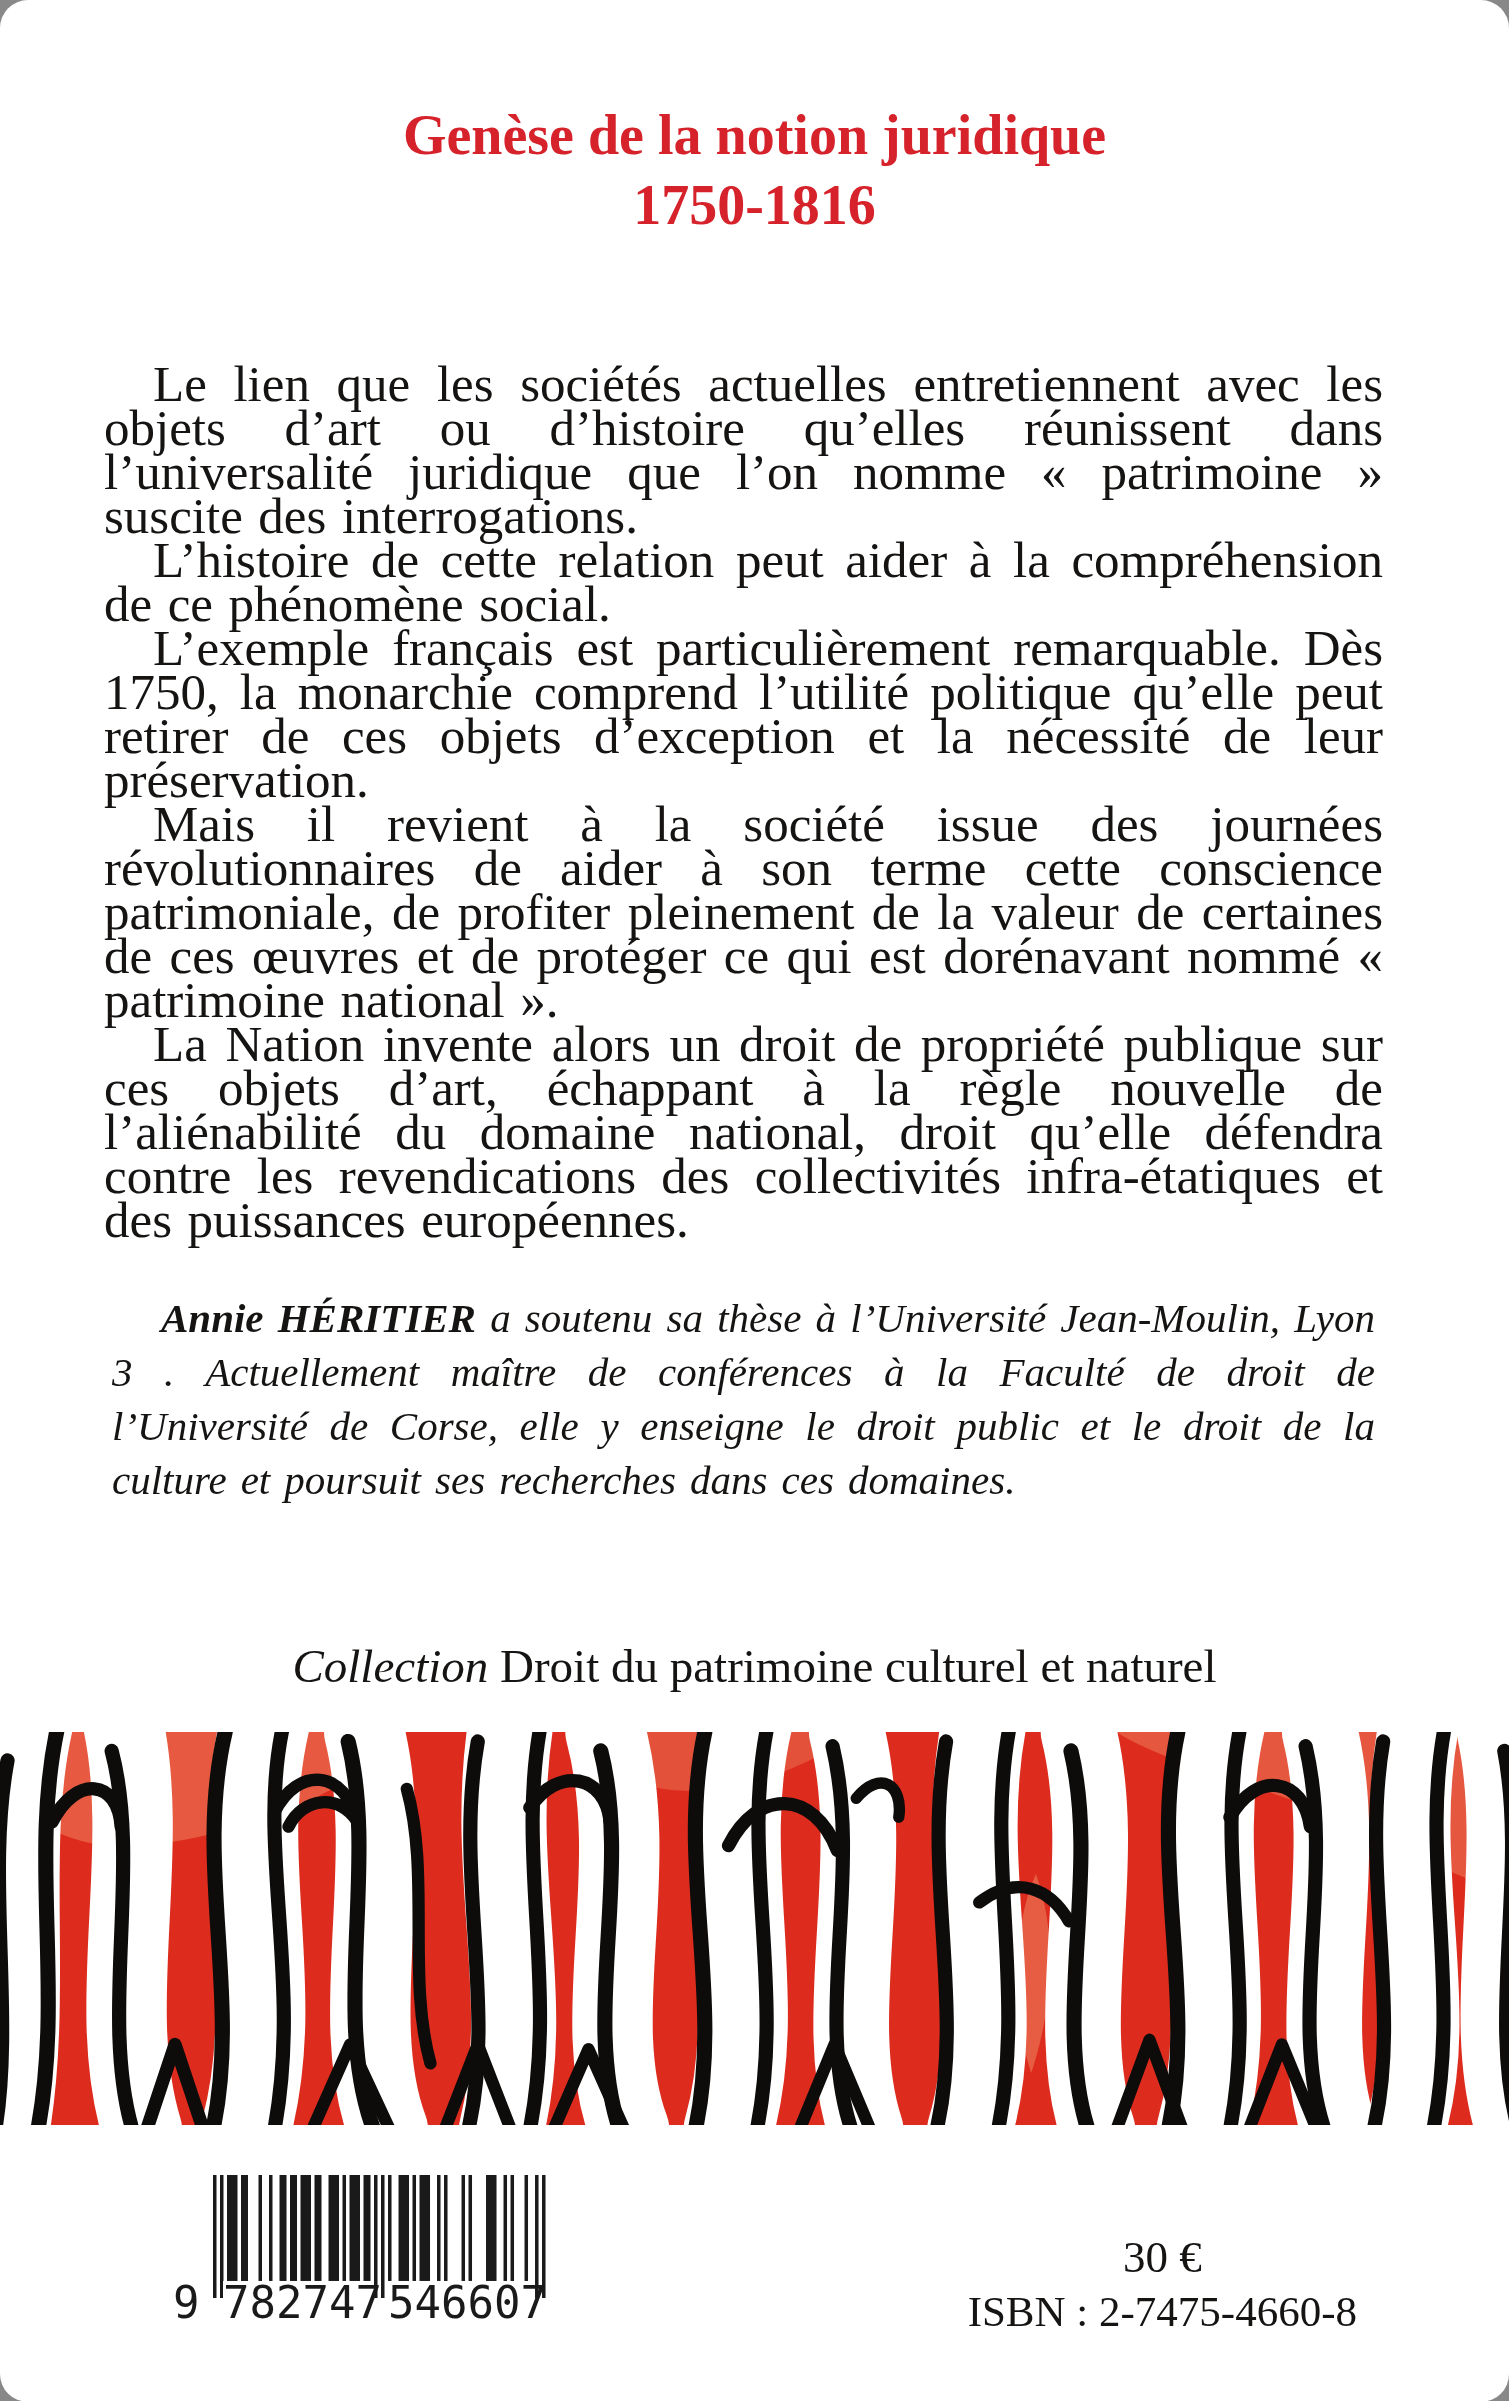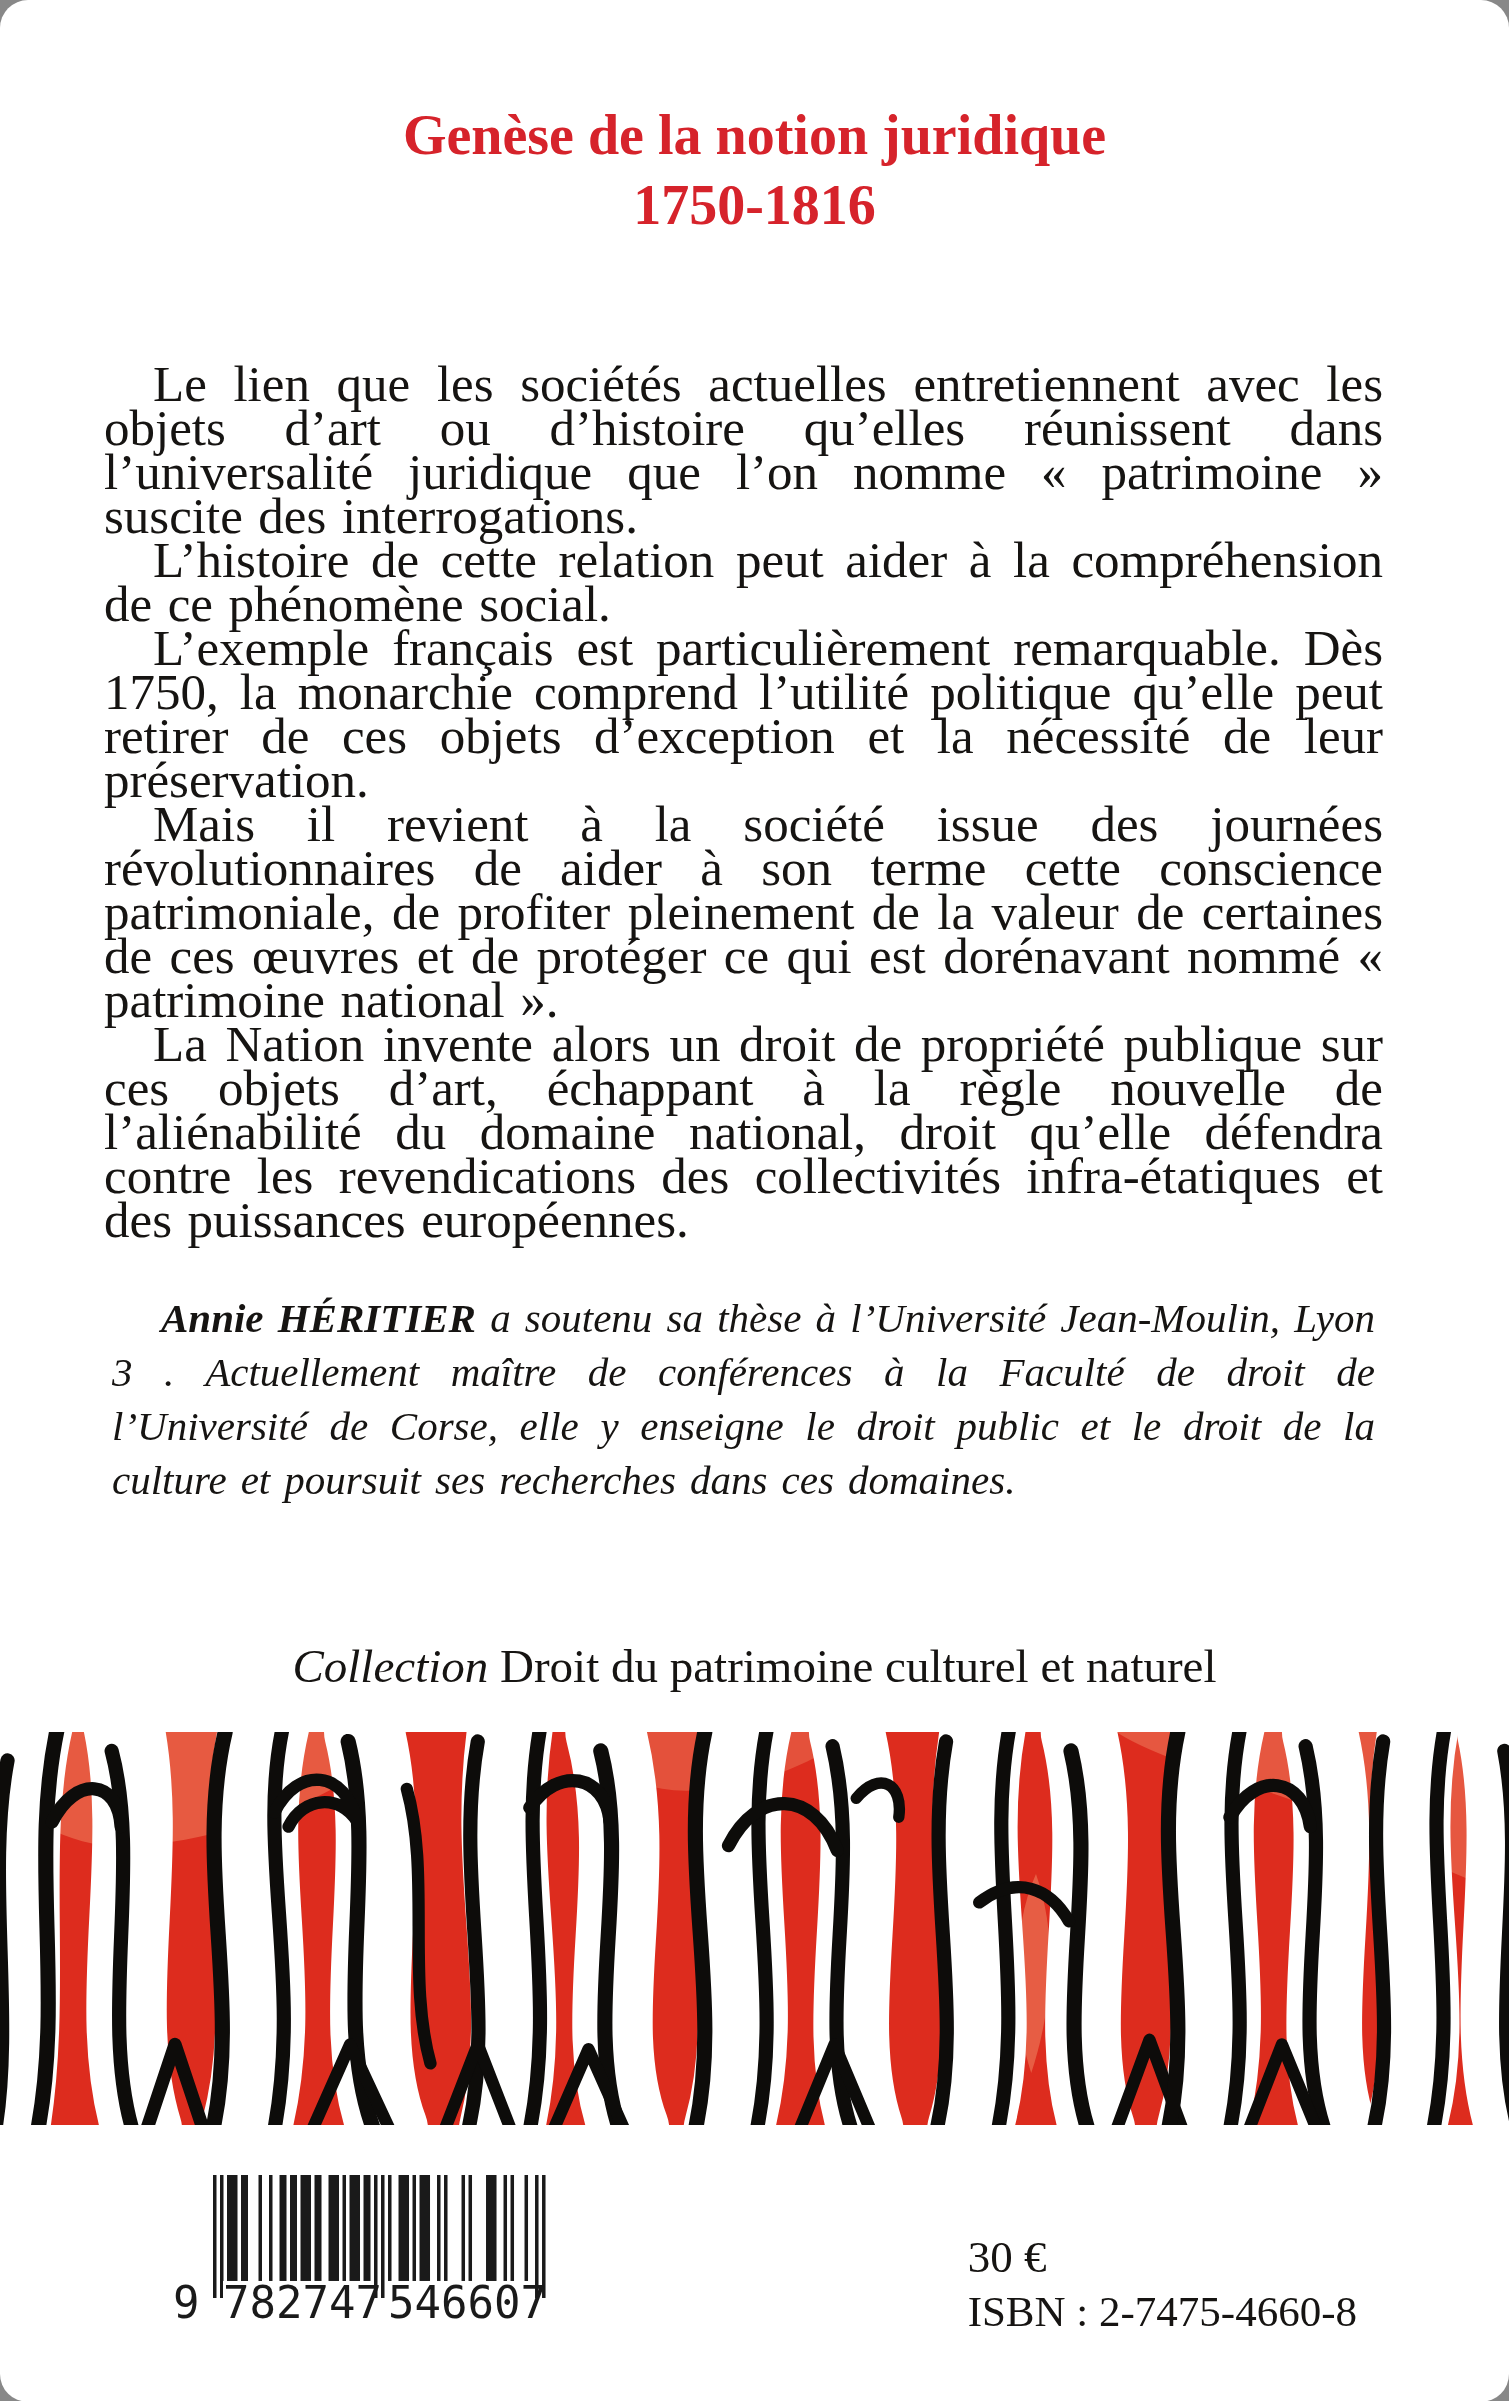--- a/index.html
+++ b/index.html
@@ -38,21 +38,21 @@
   .barcode{position:absolute;left:173px;top:2175px;width:379px;height:151px;}
   .barcode svg{position:absolute;left:40px;top:0;}
   .barcode svg rect{fill:#1a1a1a;}
   .bc-digit,.bc-group{position:absolute;top:106px;font-family:"DejaVu Sans Mono",monospace;
       font-size:44px;line-height:44px;color:#1a1a1a;white-space:nowrap;}
   .bc-first{left:0;}
   .bc-g1{left:50px;width:147px;text-align:right;background:#fff;}
   .bc-g2{left:215px;width:147px;text-align:right;background:#fff;}
 
   
-  .pricing{position:absolute;right:152px;top:2233px;text-align:left;}
+  .pricing{position:absolute;right:152px;top:2233px;text-align:center;}
   .price{font-size:45px;line-height:49px;margin:0;}
   .isbn{font-size:43px;line-height:47px;margin:5.7px 0 0 0;}
 </style>
 </head>
 <body>
 
 <div id="page">
 
   <div class="title">
     <div>Genèse de la notion juridique</div>

